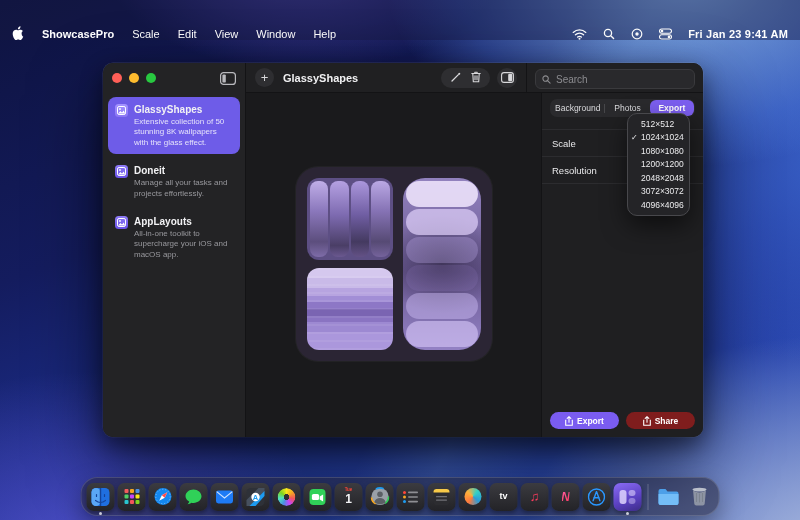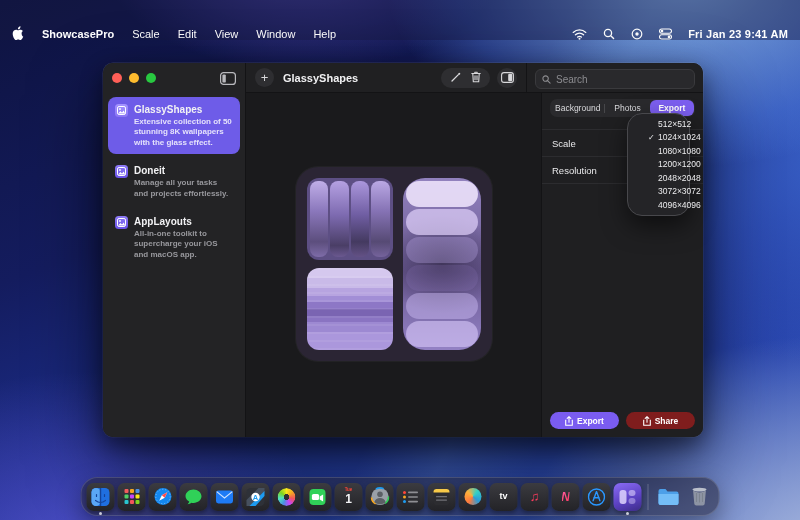--- a/index.html
+++ b/index.html
@@ -45,21 +45,21 @@
   .light.r { background:#ff5f57; } .light.y { background:#febc2e; } .light.g { background:#28c840; }
   .sb-toggle { margin-left:auto; cursor:default; display:flex; }
   .sb-items { padding:4px 5px; display:flex; flex-direction:column; gap:4px; }
   .sb-item { border-radius:8px; padding:6px 7px; display:flex; gap:6px; }
   .sb-item.selected { background:#6e5ce8; }
   .sb-ico { flex:0 0 auto; width:13px; height:13px; border-radius:3.5px;
     background:linear-gradient(180deg,#8d7af4,#6a52e8); display:flex; align-items:center; justify-content:center; margin-top:1px; }
   .sb-item.selected .sb-ico { background:linear-gradient(180deg,#a493ff,#8a75f5); }
   .sb-txt { min-width:0; }
   .sb-title { font-size:10px; font-weight:bold; color:#f2f2f4; line-height:1.3; }
-  .sb-desc { font-size:8px; color:#98989d; line-height:1.3; margin-top:1px;font-weight:bold; }
+  .sb-desc { font-size:8px; color:#98989d; line-height:1.3; margin-top:1px; }
   .sb-item.selected .sb-desc { color:rgba(255,255,255,.82); }
   
   .right-region { flex:1; display:flex; flex-direction:column; }
   .toolbar { height:30px; display:flex; align-items:stretch; border-bottom:1px solid #131315; background:#202022; }
   .tb-main { width:280px; display:flex; align-items:center; padding:0 9px; gap:9px; }
   .tb-search-zone { flex:1; border-left:1px solid #131315; display:flex; align-items:center; padding:16px 8px; }
   .round-btn { width:19px; height:19px; border-radius:50%; background:#2e2e31; color:#d9d9dc;
     display:flex; align-items:center; justify-content:center; font-size:13px; line-height:1; }
   .win-title { font-size:11px; font-weight:bold; color:#f0f0f2; }
   .tb-right { margin-left:auto; display:flex; align-items:center; gap:7px; }
@@ -112,22 +112,22 @@
   .rows { margin-top:12px; border-top:1px solid #2c2c2f; }
   .row { height:27px; display:flex; align-items:center; padding:0 10px; border-bottom:1px solid #2c2c2f;
     font-size:9.5px; color:#e8e8ea; }
   .panel-footer { position:absolute; left:8px; right:8px; bottom:8px; display:flex; gap:7px; }
   .btn { flex:1; height:17px; border-radius:9px; display:flex; align-items:center; justify-content:center; gap:4px;
     font-size:8.5px; font-weight:bold; color:#fff; }
   .btn.primary { background:#7a5cf0; }
   .btn.plain { background:#7f1d1d; }
   
   .popup { position:absolute; left:524px; top:50px; width:63px; z-index:40;
-    background:#242427; border:1px solid #48484c; border-radius:15px;
-    box-shadow:0 10px 24px rgba(0,0,0,.55); padding:3px 17px; }
+    background:#242427; border:1px solid #48484c; border-radius:10px;
+    box-shadow:0 10px 24px rgba(0,0,0,.55); padding:3px 0; }
   .popup .opt { height:13.5px; display:flex; align-items:center; font-size:8.5px; color:#ececee; padding-left:13px; position:relative; white-space:nowrap; }
   .popup .opt .check { position:absolute; left:3px; font-size:8px; color:#ececee; }
   
   .dock { position:absolute; bottom:4px; left:50%; transform:translateX(-50%);
     height:39px; border-radius:17px; background:rgba(38,38,58,.55);
     box-shadow:inset 0 0 0 1px rgba(255,255,255,.14), 0 10px 24px rgba(0,0,0,.35);
     display:flex; align-items:center; gap:3px; padding:0 6px; }
   .tile { width:28px; height:28px; border-radius:7px; background:linear-gradient(180deg,#3b3b40,#232327);
     display:flex; align-items:center; justify-content:center; position:relative; box-shadow:0 2px 4px rgba(0,0,0,.35); }
   .tile.running::after { content:""; position:absolute; bottom:-4px; left:50%; transform:translateX(-50%);

